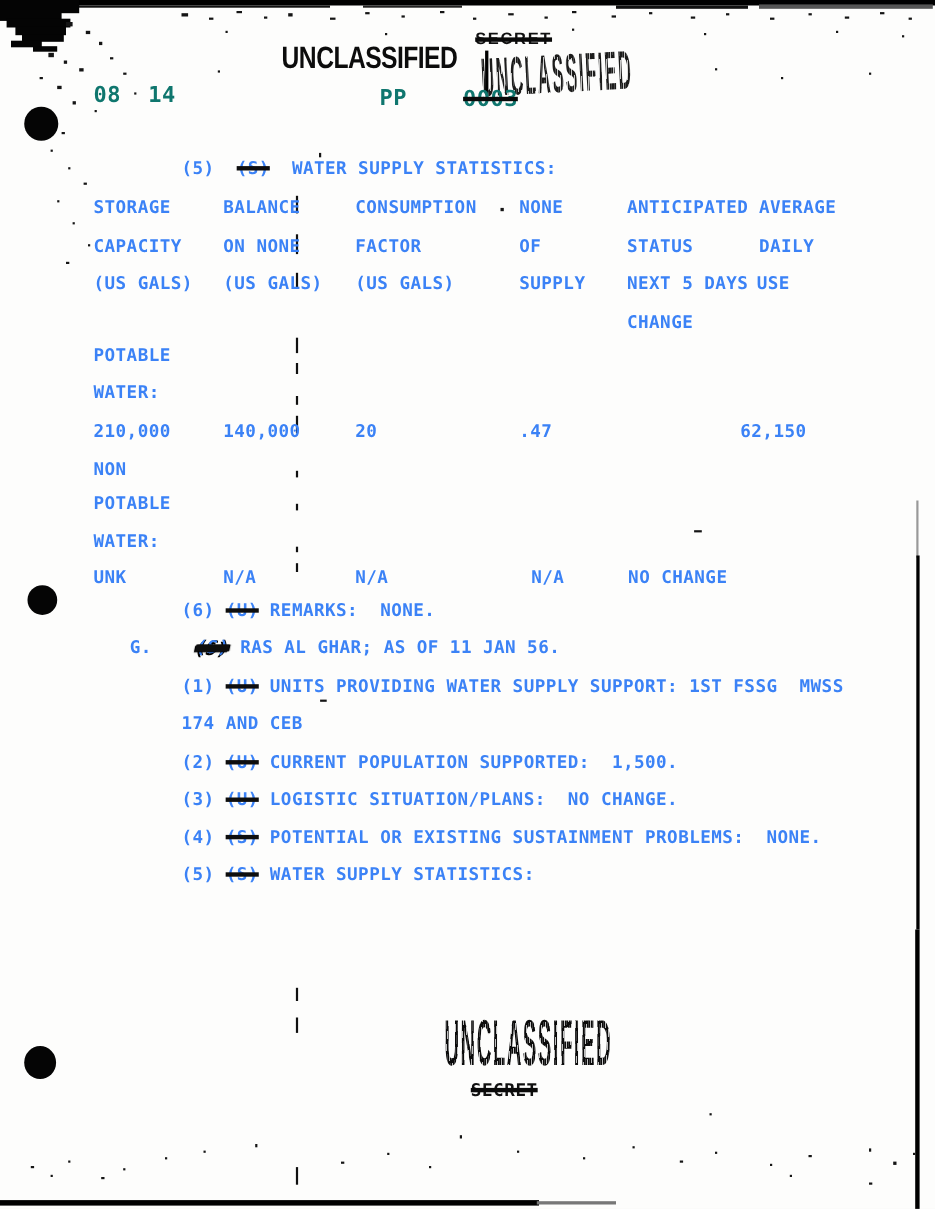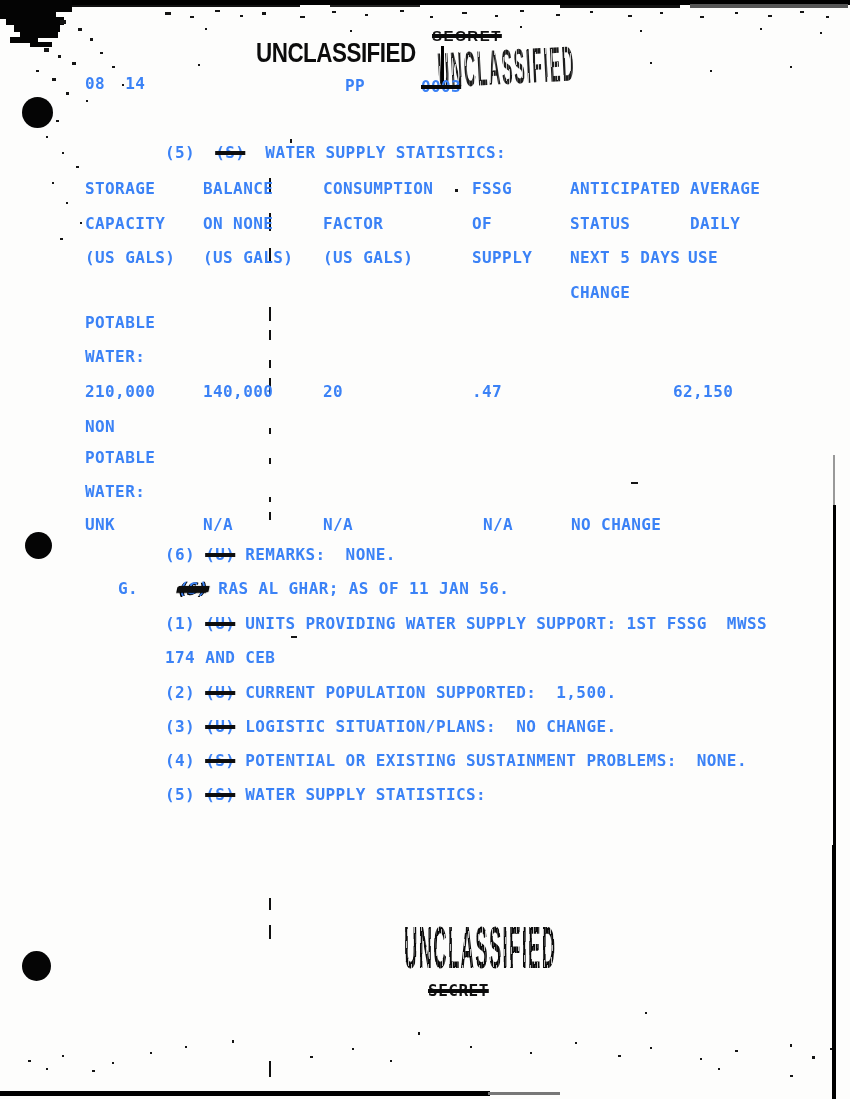--- a/index.html
+++ b/index.html
@@ -31,21 +31,21 @@
   }
   .scribble{
     text-decoration-thickness:6px;
     display:inline-block;
     transform:skewX(-12deg);
     text-shadow:1px 0 0 #000,-1px 1px 0 #000;
   }
   .mono-head{
     position:absolute;
     font-family:"DejaVu Sans Mono","Liberation Mono",monospace;
-    font-size:16px;font-weight:bold;letter-spacing:.4px;white-space:pre;color:#3b82f6;
+    font-size:20px;font-weight:bold;letter-spacing:.4px;white-space:pre;color:#0f766e;
   }
   .struck-heavy{
     text-decoration-line:line-through;
     text-decoration-thickness:4px;
     text-decoration-color:#0a0a0a;
     padding:0 4px;
   }
   .typed-title{
     position:absolute;
     left:256px;top:36px;
@@ -224,21 +224,21 @@
 
   <div class="mono-head" style="left:85px;top:74px;">08  14</div>
   <div class="mono-head" style="left:345px;top:76px;">PP</div>
   <div class="mono-head" style="left:417px;top:77px;"><span class="struck-heavy">0003</span></div>
 
   <div id="body-text-layer">
       <div class="tline" style="left: 165px; top: 147px;"><span>(5)  </span><span class="strike">(S)</span><span>  WATER SUPPLY STATISTICS:</span></div>
       <div class="tline" style="left: 85px; top: 183px;"><span>STORAGE</span></div>
       <div class="tline" style="left: 203px; top: 183px;"><span>BALANCE</span></div>
       <div class="tline" style="left: 323px; top: 183px;"><span>CONSUMPTION</span></div>
-      <div class="tline" style="left: 472px; top: 183px;"><span>FSSG</span></div>
+      <div class="tline" style="left: 472px; top: 183px;"><span>NONE</span></div>
       <div class="tline" style="left: 570px; top: 183px;"><span>ANTICIPATED</span></div>
       <div class="tline" style="left: 690px; top: 183px;"><span>AVERAGE</span></div>
       <div class="tline" style="left: 85px; top: 218px;"><span>CAPACITY</span></div>
       <div class="tline" style="left: 203px; top: 218px;"><span>ON NONE</span></div>
       <div class="tline" style="left: 323px; top: 218px;"><span>FACTOR</span></div>
       <div class="tline" style="left: 472px; top: 218px;"><span>OF</span></div>
       <div class="tline" style="left: 570px; top: 218px;"><span>STATUS</span></div>
       <div class="tline" style="left: 690px; top: 218px;"><span>DAILY</span></div>
       <div class="tline" style="left: 85px; top: 252px;"><span>(US GALS)</span></div>
       <div class="tline" style="left: 203px; top: 252px;"><span>(US GALS)</span></div>

